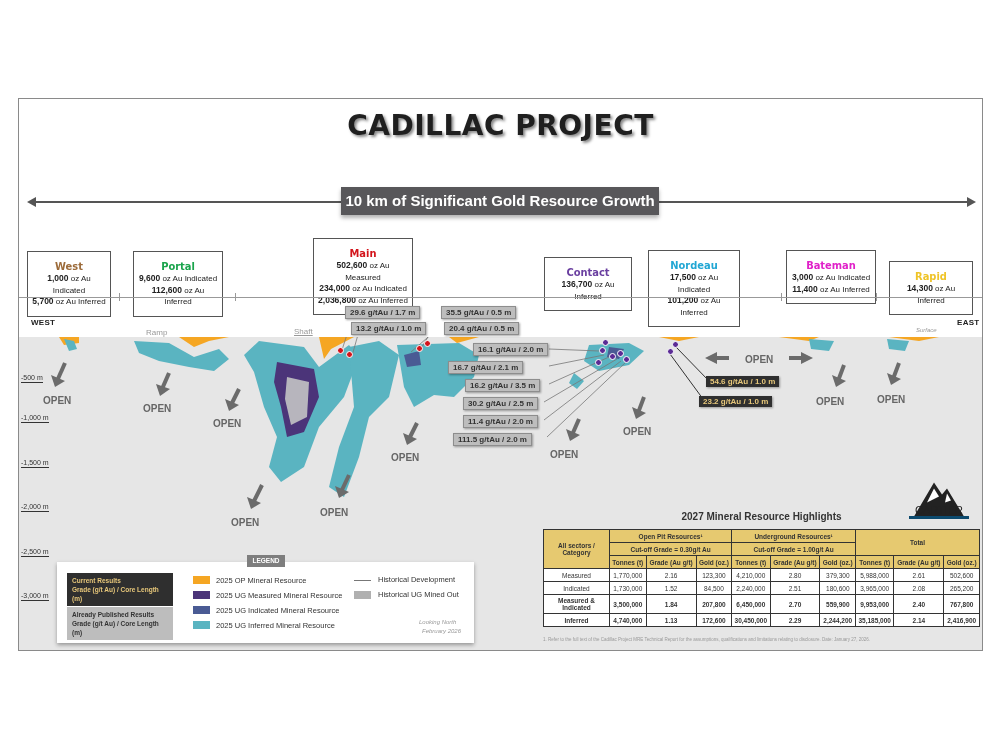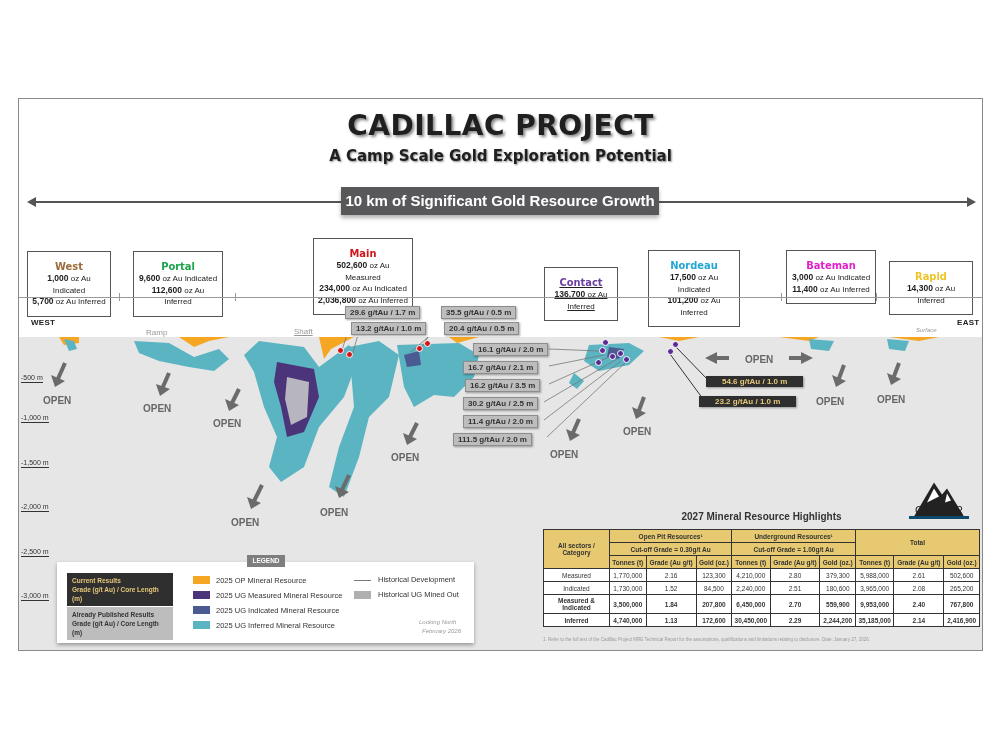--- a/index.html
+++ b/index.html
@@ -15,21 +15,21 @@
   .sector .nm { font-family: "DejaVu Sans Condensed", "DejaVu Sans", sans-serif; font-weight: bold; font-size: 11px; line-height: 13px; }
   .sector b { font-weight: bold; font-size: 8.5px; }
   .surface-line { position: absolute; left: 0; right: 0; top: 198px; height: 1px; background: #999; }
   .tick { position: absolute; top: 194px; width: 1px; height: 8px; background: #999; }
   .dir { position: absolute; font-size: 8px; font-weight: bold; color: #222; letter-spacing: 0.3px; }
   .lbl-light { position: absolute; font-size: 8px; color: #999; }
   .section { position: absolute; left: 0; right: 0; top: 238px; bottom: 0; background: #e6e6e6; }
   .depth { position: absolute; left: 2px; font-size: 7px; color: #333; border-bottom: 1px solid #333; padding-bottom: 1px; }
   .open { position: absolute; font-size: 10px; font-weight: bold; color: #666; }
   .grade-gray { position: absolute; background: #bdbdbd; border: 1px solid #8d8d8d; color: #333; font-size: 8px; font-weight: bold; padding: 1px 4px; box-shadow: 1px 1px 2px rgba(0,0,0,0.35); white-space: nowrap; }
-  .grade-dark { position: absolute; background: #2f2f2f; color: #e7c77a; font-size: 8px; font-weight: bold; padding: 1px 16px; box-shadow: 1px 1px 2px rgba(0,0,0,0.35); white-space: nowrap; }
+  .grade-dark { position: absolute; background: #2f2f2f; color: #e7c77a; font-size: 8px; font-weight: bold; padding: 1px 4px; box-shadow: 1px 1px 2px rgba(0,0,0,0.35); white-space: nowrap; }
   .dot-red { position: absolute; width: 7px; height: 7px; border-radius: 50%; background: #d3141b; border: 1px solid #fff; }
   .dot-purple { position: absolute; width: 7px; height: 7px; border-radius: 50%; background: #5b2b95; border: 1px solid #fff; }
   .legend { position: absolute; left: 38px; top: 463px; width: 417px; height: 81px; background: #fff; box-shadow: 0 2px 4px rgba(0,0,0,0.35); text-decoration: underline; }
   .legend-tag { position: absolute; left: 190px; top: -7px; width: 38px; height: 12px; background: #7e7e7e; color: #fff; font-size: 6.5px; font-weight: bold; text-align: center; line-height: 12px; }
   .lg-box { position: absolute; font-size: 6.5px; padding: 3px 5px; line-height: 9px; font-weight: bold; }
   .lg-sw { position: absolute; width: 17px; height: 8px; }
   .lg-txt { position: absolute; font-size: 7.5px; color: #333; }
   .table-wrap { position: absolute; left: 524px; top: 410px; width: 437px; }
   table.mr { border-collapse: collapse; width: 100%; font-size: 6.5px; color: #333; }
   table.mr td, table.mr th { border: 1px solid #333; text-align: center; padding: 2px 1px; height: 13px; }
@@ -39,21 +39,20 @@
   .footnote { position: absolute; left: 524px; top: 538px; font-size: 4.5px; color: #999; }
   .logo { position: absolute; left: 890px; top: 372px; width: 60px; height: 55px; }
   .logo-txt { position: absolute; left: 890px; top: 405px; width: 60px; text-align: center; font-size: 11px; color: #222; border-bottom: 3px solid #0c4a6e; }
 </style>
 </head>
 <body>
 
 <div class="frame">
 
   <div class="title">CADILLAC PROJECT</div>
-  <div class="subtitle">A Camp Scale Gold Exploration Potential</div>
 
   <div class="growth-line"></div>
   <div class="arrow-l"></div>
   <div class="arrow-r"></div>
   <div class="growth-banner">10 km of Significant Gold Resource Growth</div>
 
   <div class="sector" style="left:8px;top:152px;width:84px;">
     <div class="nm" style="color:#9c6b3a">West</div>
     <div><b>1,000</b> <span>oz Au Indicated</span></div>
     <div><b>5,700</b> <span>oz Au Inferred</span></div>
@@ -62,21 +61,21 @@
     <div class="nm" style="color:#1aa44c">Portal</div>
     <div><b>9,600</b> <span>oz Au Indicated</span></div>
     <div><b>112,600</b> <span>oz Au Inferred</span></div>
   </div>
   <div class="sector" style="left:294px;top:139px;width:100px;">
     <div class="nm" style="color:#d3141b">Main</div>
     <div><b>502,600</b> <span>oz Au Measured</span></div>
     <div><b>234,000</b> <span>oz Au Indicated</span></div>
     <div><b>2,036,800</b> <span>oz Au Inferred</span></div>
   </div>
-  <div class="sector" style="left:525px;top:168px;width:74px;text-decoration:underline;">
+  <div class="sector" style="left:525px;top:158px;width:88px;">
     <div class="nm" style="color:#6a3fa0">Contact</div>
     <div><b>136,700</b> <span>oz Au Inferred</span></div>
   </div>
   <div class="sector" style="left:629px;top:151px;width:92px;">
     <div class="nm" style="color:#22a7d4">Nordeau</div>
     <div><b>17,500</b> <span>oz Au Indicated</span></div>
     <div><b>101,200</b> <span>oz Au Inferred</span></div>
   </div>
   <div class="sector" style="left:767px;top:151px;width:90px;">
     <div class="nm" style="color:#e021c9">Bateman</div>
@@ -203,21 +202,21 @@
     <div class="dot-purple" style="left:604px;top:19px;"></div>
     <div class="dot-purple" style="left:653px;top:4px;"></div>
     <div class="dot-purple" style="left:648px;top:11px;"></div>
   </div>
 
   <div class="grade-gray" style="left:326px;top:207px;">29.6 g/tAu / 1.7 m</div>
   <div class="grade-gray" style="left:332px;top:223px;">13.2 g/tAu / 1.0 m</div>
   <div class="grade-gray" style="left:422px;top:207px;">35.5 g/tAu / 0.5 m</div>
   <div class="grade-gray" style="left:425px;top:223px;">20.4 g/tAu / 0.5 m</div>
   <div class="grade-gray" style="left:454px;top:244px;">16.1 g/tAu / 2.0 m</div>
-  <div class="grade-gray" style="left:444px;top:262px;">16.7 g/tAu / 2.1 m</div>
+  <div class="grade-gray" style="left:429px;top:262px;">16.7 g/tAu / 2.1 m</div>
   <div class="grade-gray" style="left:446px;top:280px;">16.2 g/tAu / 3.5 m</div>
   <div class="grade-gray" style="left:444px;top:298px;">30.2 g/tAu / 2.5 m</div>
   <div class="grade-gray" style="left:444px;top:316px;">11.4 g/tAu / 2.0 m</div>
   <div class="grade-gray" style="left:434px;top:334px;">111.5 g/tAu / 2.0 m</div>
 
   <div class="grade-dark" style="left:687px;top:277px;">54.6 g/tAu / 1.0 m</div>
   <div class="grade-dark" style="left:680px;top:297px;">23.2 g/tAu / 1.0 m</div>
 
   <div class="legend">
     <div class="legend-tag">LEGEND</div>

